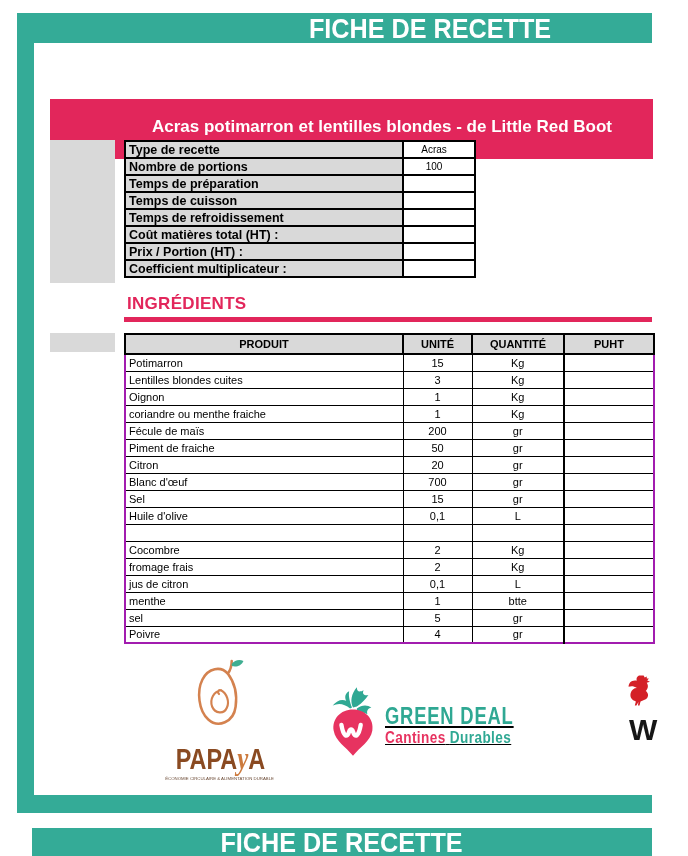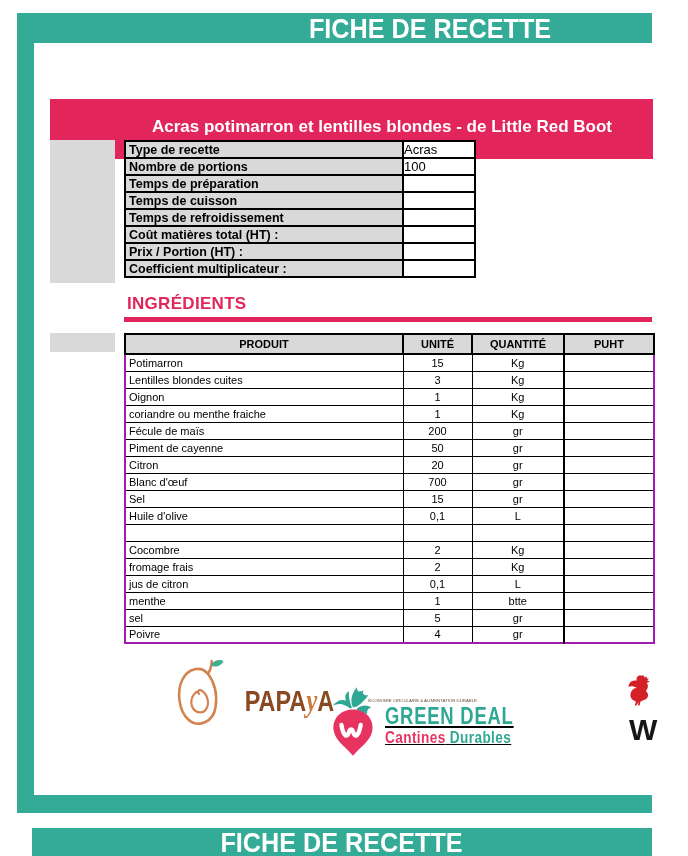--- a/index.html
+++ b/index.html
@@ -23,37 +23,37 @@
   .gray-strip{background:#d9d9d9;}
   .strip1{left:50px;top:140px;width:65px;height:143px;}
   .strip2{left:50px;top:333px;width:65px;height:19px;}
 
   
   table{border-collapse:collapse;table-layout:fixed;}
   .info-table{left:124px;top:140px;width:350px;}
   .info-table td{border:2px solid #000;height:17px;box-sizing:border-box;overflow:hidden;
                  white-space:nowrap;padding:0;}
   .info-table td.lbl{background:#d9d9d9;font-weight:bold;font-size:12.5px;padding-left:3px;margin-top:12px;}
-  .info-table td.val{background:#fff;text-align:left;font-size:13px;padding-right:10px;}
+  .info-table td.val{background:#fff;text-align:center;font-size:10px;padding-right:10px;}
 
   
   .section-title{left:127px;top:294px;color:#e2265b;font-weight:bold;font-size:17px;letter-spacing:.3px;}
   .section-underline{left:124px;top:317px;width:528px;height:5px;background:#e2265b;}
 
   .ing-table{left:124px;top:333px;width:529px;border:2px solid #a21caf;}
   .ing-table th{border:2px solid #000;background:#d9d9d9;font-size:11px;font-weight:bold;
                 height:18px;padding:0;text-align:center;}
   .ing-table td{border:1px solid #000;height:17px;box-sizing:border-box;font-size:11px;
                 padding:0;overflow:hidden;white-space:nowrap;}
   .ing-table td.prod{padding-left:3px;text-align:left;}
   .ing-table td.num{font-weight:normal;text-align:center;}
   .ing-table td.puht{border-left:2px solid #000;}
 
   
-  .papaya{left:168px;top:658px;width:104px;display:flex;flex-direction:row;align-items:center;}
+  .papaya{left:168px;top:658px;width:104px;display:flex;flex-direction:column;align-items:center;}
   .papaya-word{margin-top:1px;font-weight:bold;font-size:30px;line-height:30px;color:#8a4a21;
                transform:scaleX(0.78);white-space:nowrap;}
   .papaya-word .y{color:#cc7a3d;font-family:"Liberation Serif",serif;font-style:italic;font-size:32px;}
   .papaya-tag{margin-top:2px;font-size:6px;color:#6b4a35;white-space:nowrap;transform:scale(0.72);}
 
   .greendeal{left:325px;top:684px;display:flex;align-items:center;text-decoration:underline;}
   .gd-text{margin-left:4px;transform:scaleX(0.8);transform-origin:left center;white-space:nowrap;}
   .gd-line1{color:#2fa893;font-weight:bold;font-size:23px;line-height:24px;letter-spacing:1px;}
   .gd-line2{font-weight:bold;font-size:17px;line-height:19px;letter-spacing:.5px;}
   .gd-line2 .cant{color:#e73360;} .gd-line2 .dur{color:#2fa893;}
@@ -184,21 +184,21 @@
         </tr>
 
         <tr>
           <td class="prod">Fécule de maïs</td>
           <td class="num">200</td>
           <td class="num">gr</td>
           <td class="puht"></td>
         </tr>
 
         <tr>
-          <td class="prod">Piment de cayenne</td>
+          <td class="prod">Piment de fraiche</td>
           <td class="num">50</td>
           <td class="num">gr</td>
           <td class="puht"></td>
         </tr>
 
         <tr>
           <td class="prod">Citron</td>
           <td class="num">20</td>
           <td class="num">gr</td>
           <td class="puht"></td>

